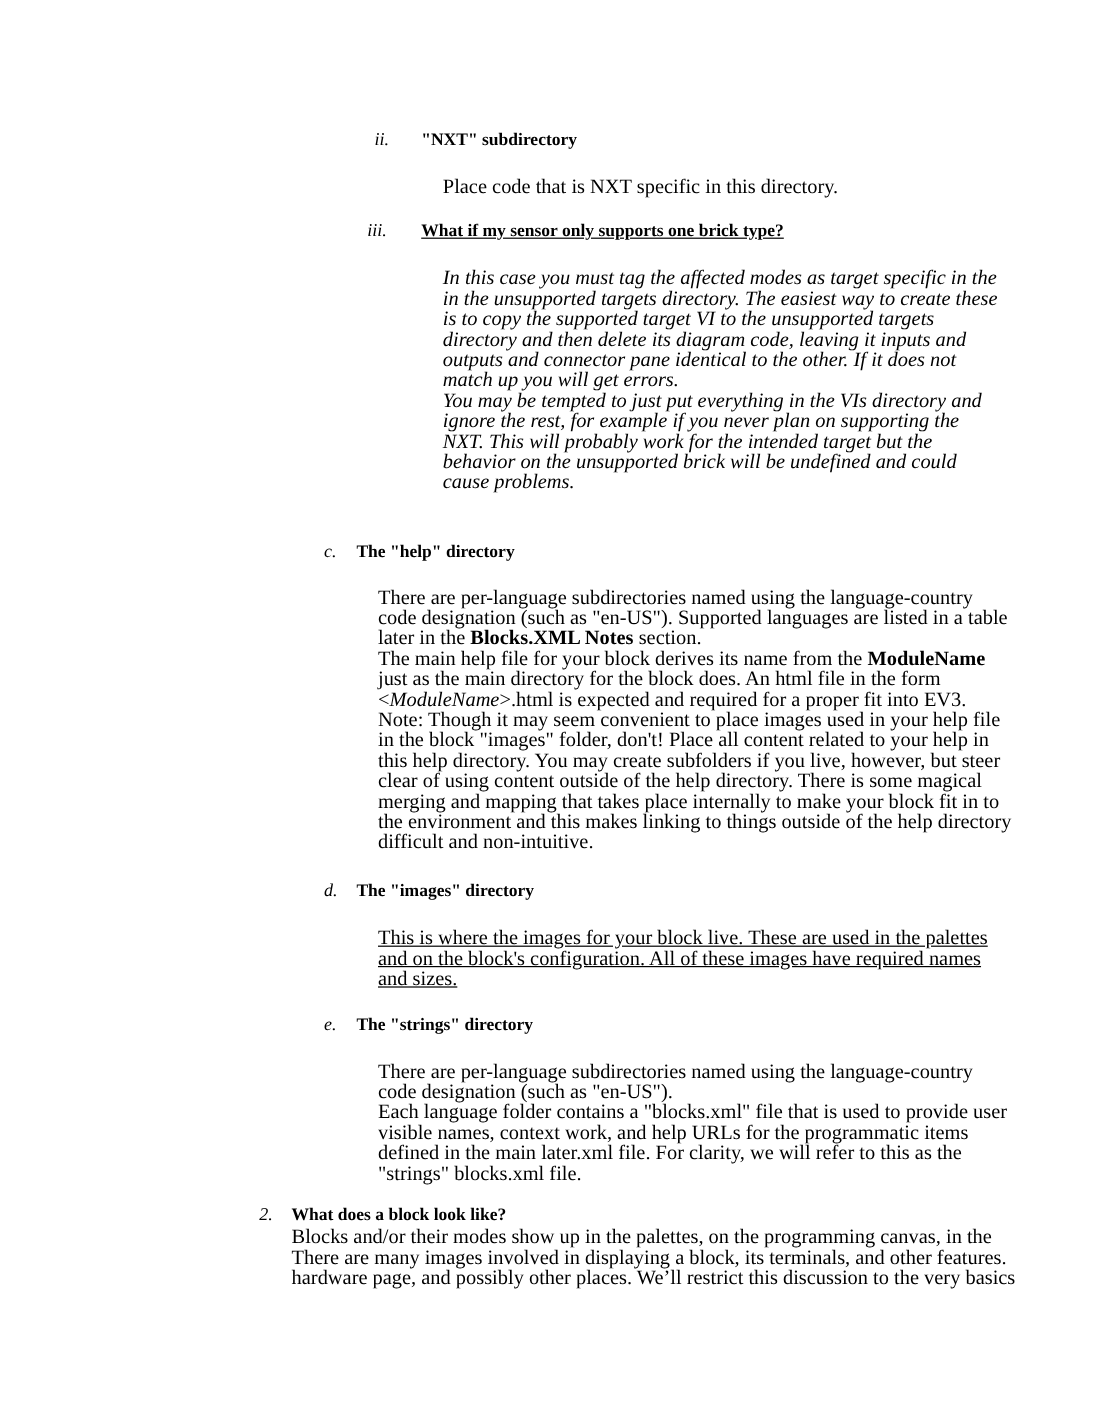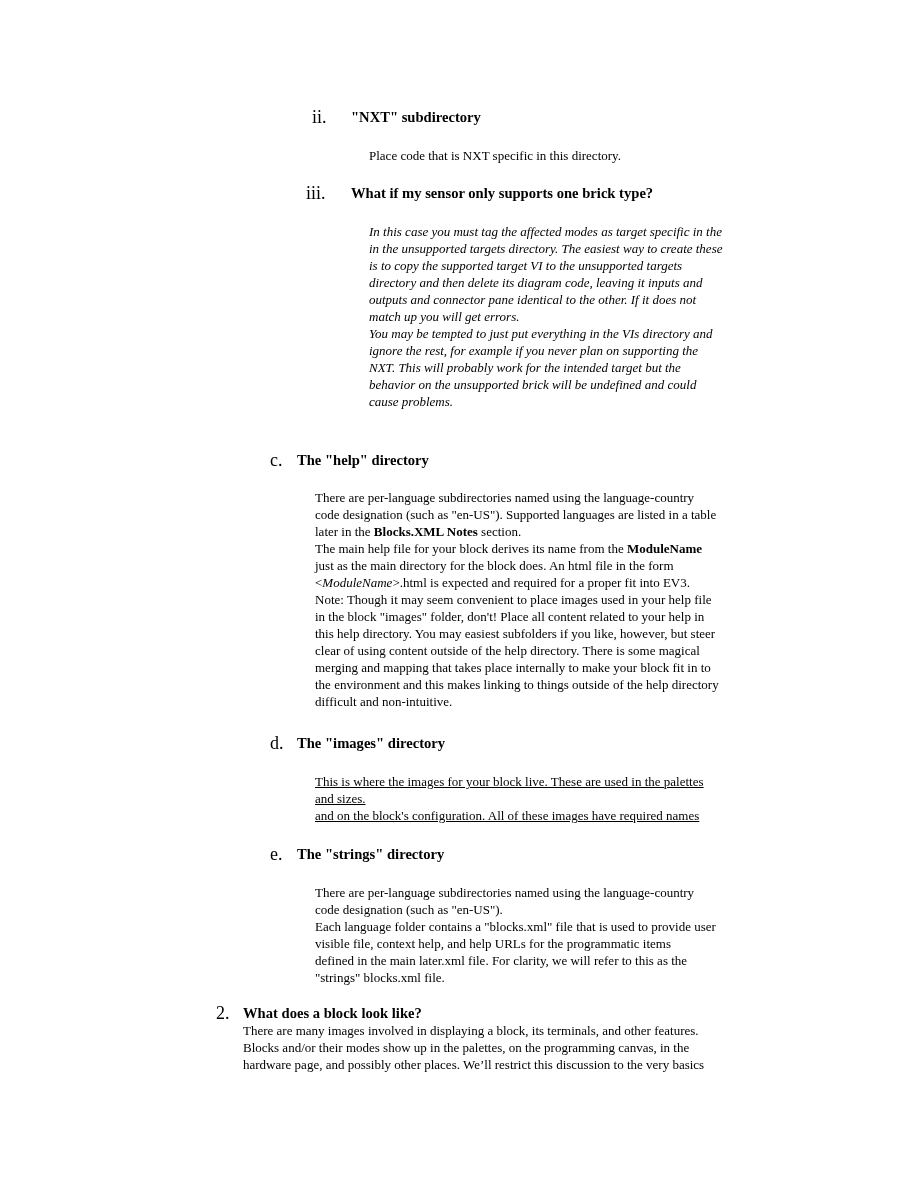--- a/index.html
+++ b/index.html
@@ -1,37 +1,37 @@
 <!DOCTYPE html>
 <html><head>
   <meta charset="utf-8">
   <style>
     html, body { margin: 0; padding: 0; background: #ffffff; }
     body { width: 918px; height: 1188px; position: relative; overflow: hidden;
            font-family: "Liberation Serif", "DejaVu Serif", serif; color: #000; }
     .page { position: absolute; left: 0; top: 0; width: 918px; height: 1188px; }
     .ln { position: absolute; white-space: nowrap; font-size: 14.6px; line-height: 17px; }
     .b { font-weight: bold; }
-    .marker { position: absolute; white-space: nowrap; font-size: 18px; line-height: 17px; }
-    .para { position: absolute; font-size: 13px; line-height: 17px; }
+    .marker { position: absolute; white-space: nowrap; font-size: 15px; line-height: 17px; font-style: italic; }
+    .para { position: absolute; font-size: 17px; line-height: 17px; }
     .para .line { display: block; white-space: nowrap; height: 17px; }
   </style>
 </head>
 <body>
 
 <div class="page">
 
   <span class="marker" style="left:312px; top:109px;">ii.</span>
   <span class="ln b" style="left:351px; top:109px;">"NXT" subdirectory</span>
   <div class="para" style="left:369px; top:147px;">
     <span class="line">Place code that is NXT specific in this directory.</span>
   </div>
 
   <span class="marker" style="left:306px; top:185px;">iii.</span>
-  <span class="ln b" style="left:351px; top:185px;">What if my sensor only supports one brick type?</span>
+  <span class="ln b" style="left:351px; top:185px;text-decoration:underline;">What if my sensor only supports one brick type?</span>
   <div class="para" style="left:369px; top:223px;font-style:italic;">
     <span class="line">In this case you must tag the affected modes as target specific in the</span>
     <span class="line">in the unsupported targets directory. The easiest way to create these</span>
     <span class="line">is to copy the supported target VI to the unsupported targets</span>
     <span class="line">directory and then delete its diagram code, leaving it inputs and</span>
     <span class="line">outputs and connector pane identical to the other. If it does not</span>
     <span class="line">match up you will get errors.</span>
     <span class="line">You may be tempted to just put everything in the VIs directory and</span>
     <span class="line">ignore the rest, for example if you never plan on supporting the</span>
     <span class="line">NXT. This will probably work for the intended target but the</span>
@@ -43,47 +43,47 @@
   <span class="ln b" style="left:297px; top:452px;">The "help" directory</span>
   <div class="para" style="left:315px; top:489px;">
     <span class="line">There are per-language subdirectories named using the language-country</span>
     <span class="line">code designation (such as "en-US"). Supported languages are listed in a table</span>
     <span class="line"><span>later in the </span><b>Blocks.XML Notes</b><span> section.</span></span>
     <span class="line"><span>The main help file for your block derives its name from the </span><b>ModuleName</b></span>
     <span class="line">just as the main directory for the block does. An html file in the form</span>
     <span class="line"><span>&lt;</span><i>ModuleName</i><span>&gt;.html is expected and required for a proper fit into EV3.</span></span>
     <span class="line">Note: Though it may seem convenient to place images used in your help file</span>
     <span class="line">in the block "images" folder, don't! Place all content related to your help in</span>
-    <span class="line">this help directory. You may easiest subfolders if you like, however, but steer</span>
+    <span class="line">this help directory. You may create subfolders if you live, however, but steer</span>
     <span class="line">clear of using content outside of the help directory. There is some magical</span>
     <span class="line">merging and mapping that takes place internally to make your block fit in to</span>
     <span class="line">the environment and this makes linking to things outside of the help directory</span>
     <span class="line">difficult and non-intuitive.</span>
   </div>
 
   <span class="marker" style="left:270px; top:735px;">d.</span>
   <span class="ln b" style="left:297px; top:735px;">The "images" directory</span>
   <div class="para" style="left:315px; top:773px;text-decoration:underline;">
     <span class="line">This is where the images for your block live. These are used in the palettes</span>
+    <span class="line">and on the block's configuration. All of these images have required names</span>
     <span class="line">and sizes.</span>
-    <span class="line">and on the block's configuration. All of these images have required names</span>
   </div>
 
   <span class="marker" style="left:270px; top:846px;">e.</span>
   <span class="ln b" style="left:297px; top:846px;">The "strings" directory</span>
   <div class="para" style="left:315px; top:884px;">
     <span class="line">There are per-language subdirectories named using the language-country</span>
     <span class="line">code designation (such as "en-US").</span>
     <span class="line">Each language folder contains a "blocks.xml" file that is used to provide user</span>
-    <span class="line">visible file, context help, and help URLs for the programmatic items</span>
+    <span class="line">visible names, context work, and help URLs for the programmatic items</span>
     <span class="line">defined in the main later.xml file. For clarity, we will refer to this as the</span>
     <span class="line">"strings" blocks.xml file.</span>
   </div>
 
   <span class="marker" style="left:216px; top:1005px;">2.</span>
   <span class="ln b" style="left:243px; top:1005px;">What does a block look like?</span>
   <div class="para" style="left:243px; top:1022px;">
+    <span class="line">Blocks and/or their modes show up in the palettes, on the programming canvas, in the</span>
     <span class="line">There are many images involved in displaying a block, its terminals, and other features.</span>
-    <span class="line">Blocks and/or their modes show up in the palettes, on the programming canvas, in the</span>
     <span class="line">hardware page, and possibly other places. We’ll restrict this discussion to the very basics</span>
   </div>
 
 </div>
 
 </body></html>

